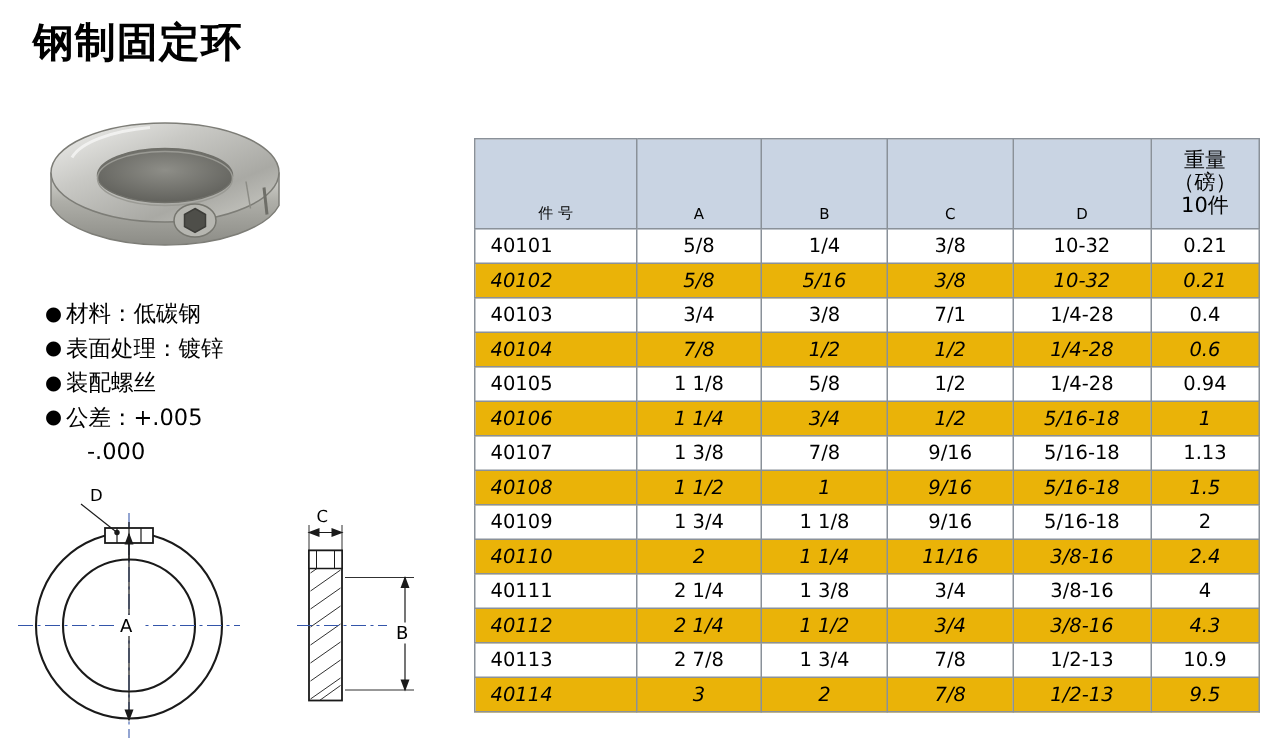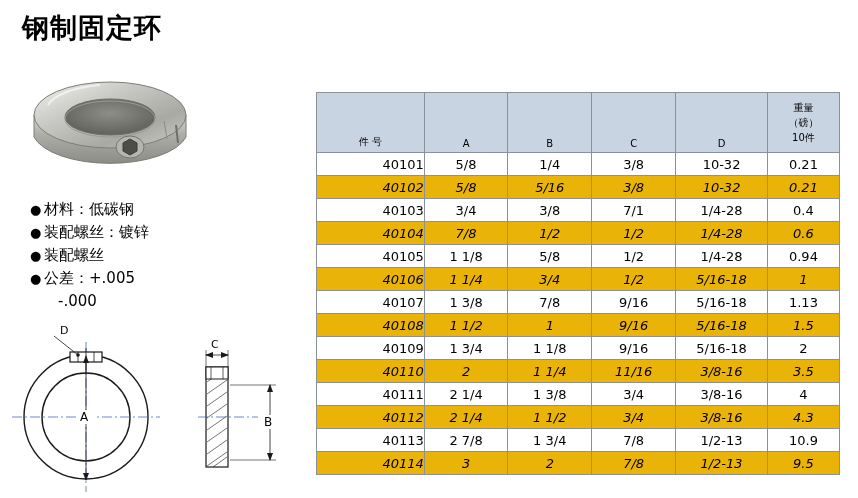--- a/index.html
+++ b/index.html
@@ -97,31 +97,31 @@
     background: #c9d4e3;
     height: 56px;
     vertical-align: bottom;
     padding-bottom: 3px;
     font-size: 10px;
   }
   table.dims thead th.weight-col {
     vertical-align: middle;
     padding-bottom: 0;
     line-height: 15px;
-    font-size: 10px;
+    font-size: 14px;
   }
   table.dims tbody tr.odd td {
     background: #ffffff;
   }
   table.dims tbody tr.even td {
     background: #eab308;
     font-style: italic;
   }
   table.dims td.part {
-    text-align: right;
+    text-align: left;
     padding-left: 10px;
   }
   .col-part { width: 108px; }
   .col-a { width: 84px; }
   .col-b { width: 84px; }
   .col-c { width: 84px; }
   .col-d { width: 92px; }
   .col-w { width: 72px; }
   svg { display: block; }
 </style>
@@ -169,21 +169,21 @@
     </svg>
   </div>
 
   <div class="specs">
     <div class="spec-row">
       <span class="bullet">●</span>
       <span class="spec-text">材料：低碳钢</span>
     </div>
     <div class="spec-row">
       <span class="bullet">●</span>
-      <span class="spec-text">装配螺丝：镀锌</span>
+      <span class="spec-text">表面处理：镀锌</span>
     </div>
     <div class="spec-row">
       <span class="bullet">●</span>
       <span class="spec-text">装配螺丝</span>
     </div>
     <div class="spec-row">
       <span class="bullet">●</span>
       <span class="spec-text">公差：+.005</span>
     </div>
     <div class="spec-row">
@@ -341,21 +341,21 @@
           <td>9/16</td>
           <td>5/16-18</td>
           <td>2</td>
         </tr>
         <tr class="even">
           <td class="part">40110</td>
           <td>2</td>
           <td>1 1/4</td>
           <td>11/16</td>
           <td>3/8-16</td>
-          <td>3.5</td>
+          <td>2.4</td>
         </tr>
         <tr class="odd">
           <td class="part">40111</td>
           <td>2 1/4</td>
           <td>1 3/8</td>
           <td>3/4</td>
           <td>3/8-16</td>
           <td>4</td>
         </tr>
         <tr class="even">

